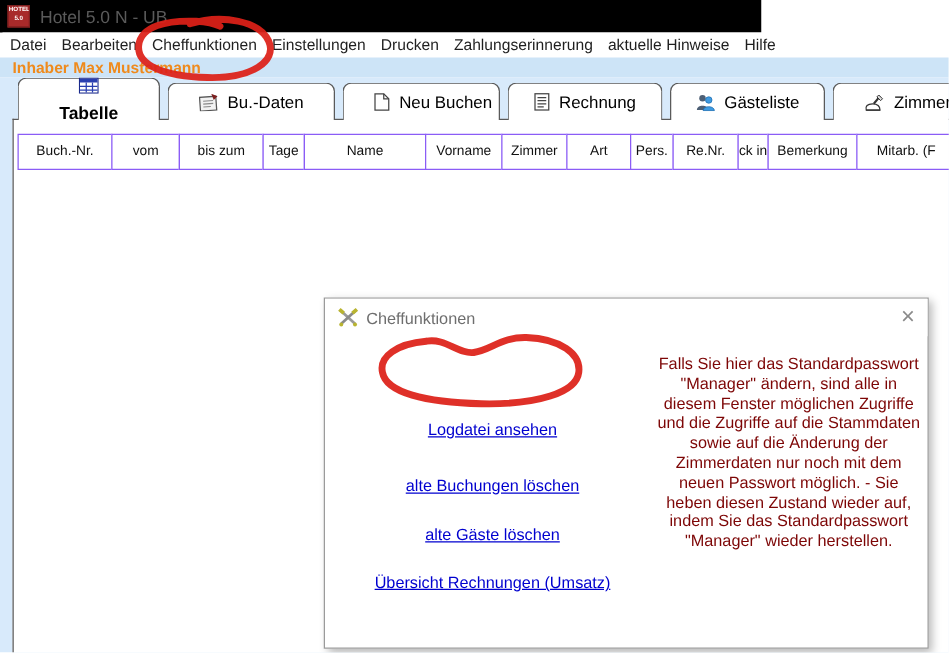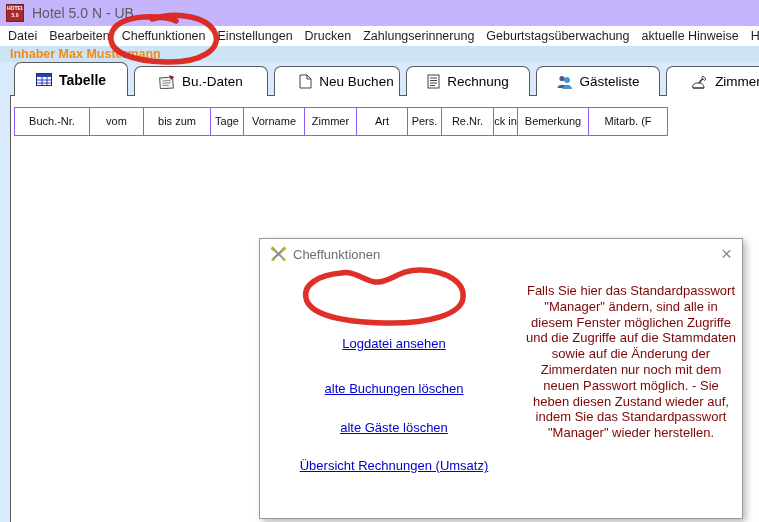--- a/index.html
+++ b/index.html
@@ -1,21 +1,21 @@
 <!DOCTYPE html>
 <html><head>
 <meta charset="utf-8">
 <style>
   * { margin:0; padding:0; box-sizing:border-box; }
   html,body { width:759px; height:522px; overflow:hidden; background:#fff;
     font-family:"Liberation Sans", sans-serif; }
   .app { position:relative; width:759px; height:522px; overflow:hidden; }
 
   
-  .titlebar { position:absolute; left:0; top:0; width:759px; height:26px; background:#c4b5fd; }
+  .titlebar { position:absolute; left:0; top:0; width:609px; height:26px; background:#000000; }
   .app-icon { position:absolute; left:6px; top:4px; width:18px; height:18px; background:#a82a2a;
     border:1px solid #7e1f1f; color:#fff; font-size:5px; font-weight:bold; text-align:center;
     line-height:7px; overflow:hidden; letter-spacing:0; }
   .win-title { position:absolute; left:32px; top:5px; font-size:14px; color:#5a5a5a; }
 
   
   .menubar { position:absolute; left:2px; top:26px; width:757px; height:20px; display:flex;
     align-items:center; background:#fff; }
   .menu-item { padding:0 6px; font-size:12.5px; color:#1f1f1f; white-space:nowrap; cursor:default; }
 
@@ -72,31 +72,30 @@
     <span class="win-title">Hotel 5.0 N - UB</span>
   </div>
 
   <div class="menubar">
     <span class="menu-item">Datei</span>
     <span class="menu-item">Bearbeiten</span>
     <span class="menu-item">Cheffunktionen</span>
     <span class="menu-item">Einstellungen</span>
     <span class="menu-item">Drucken</span>
     <span class="menu-item">Zahlungserinnerung</span>
-    <span class="menu-item">Geburtstagsüberwachung</span>
     <span class="menu-item">aktuelle Hinweise</span>
     <span class="menu-item">Hilfe</span>
   </div>
 
   <div class="owner-strip">Inhaber Max Mustermann</div>
 
   <div class="mainbg"></div>
   <div class="panel"></div>
 
-  <div class="tab active" style="left:14px; width:114px;">
+  <div class="tab active" style="left:14px; width:114px;flex-direction:column;">
     <span class="ticon">
       <svg width="16" height="13" viewBox="0 0 16 13">
           <rect x="0.5" y="0.5" width="15" height="12" fill="#fff" stroke="#1a2a8c" stroke-width="1"></rect>
           <rect x="1" y="1" width="14" height="3" fill="#2a3fb0"></rect>
           <line x1="1" y1="7" x2="15" y2="7" stroke="#2a3fb0"></line>
           <line x1="1" y1="10" x2="15" y2="10" stroke="#2a3fb0"></line>
           <line x1="6" y1="4" x2="6" y2="12" stroke="#2a3fb0"></line>
           <line x1="11" y1="4" x2="11" y2="12" stroke="#2a3fb0"></line>
         </svg>
     </span>
@@ -156,20 +155,21 @@
         </svg>
     </span>
     <span>Zimmer</span>
   </div>
 
   <div class="thead">
     <div class="th" style="width:76px">Buch.-Nr.</div>
     <div class="th" style="width:55px">vom</div>
     <div class="th" style="width:68px">bis zum</div>
     <div class="th" style="width:34px">Tage</div>
+    <div class="th" style="width:98px">Name</div>
     <div class="th" style="width:62px">Vorname</div>
     <div class="th" style="width:53px">Zimmer</div>
     <div class="th" style="width:52px">Art</div>
     <div class="th" style="width:35px">Pers.</div>
     <div class="th" style="width:53px">Re.Nr.</div>
     <div class="th" style="width:25px">ck in</div>
     <div class="th" style="width:72px">Bemerkung</div>
     <div class="th" style="width:80px">Mitarb. (F</div>
   </div>
 

